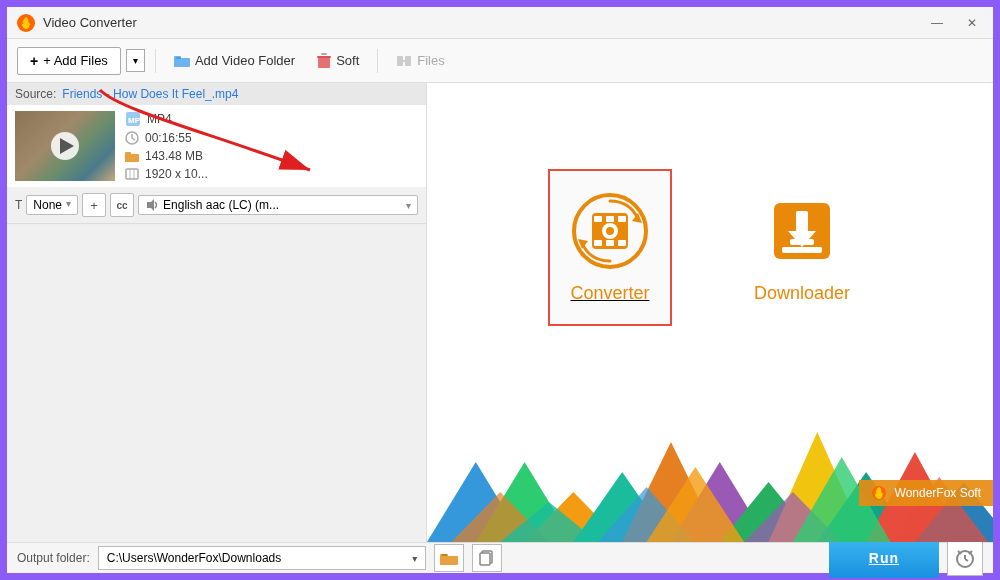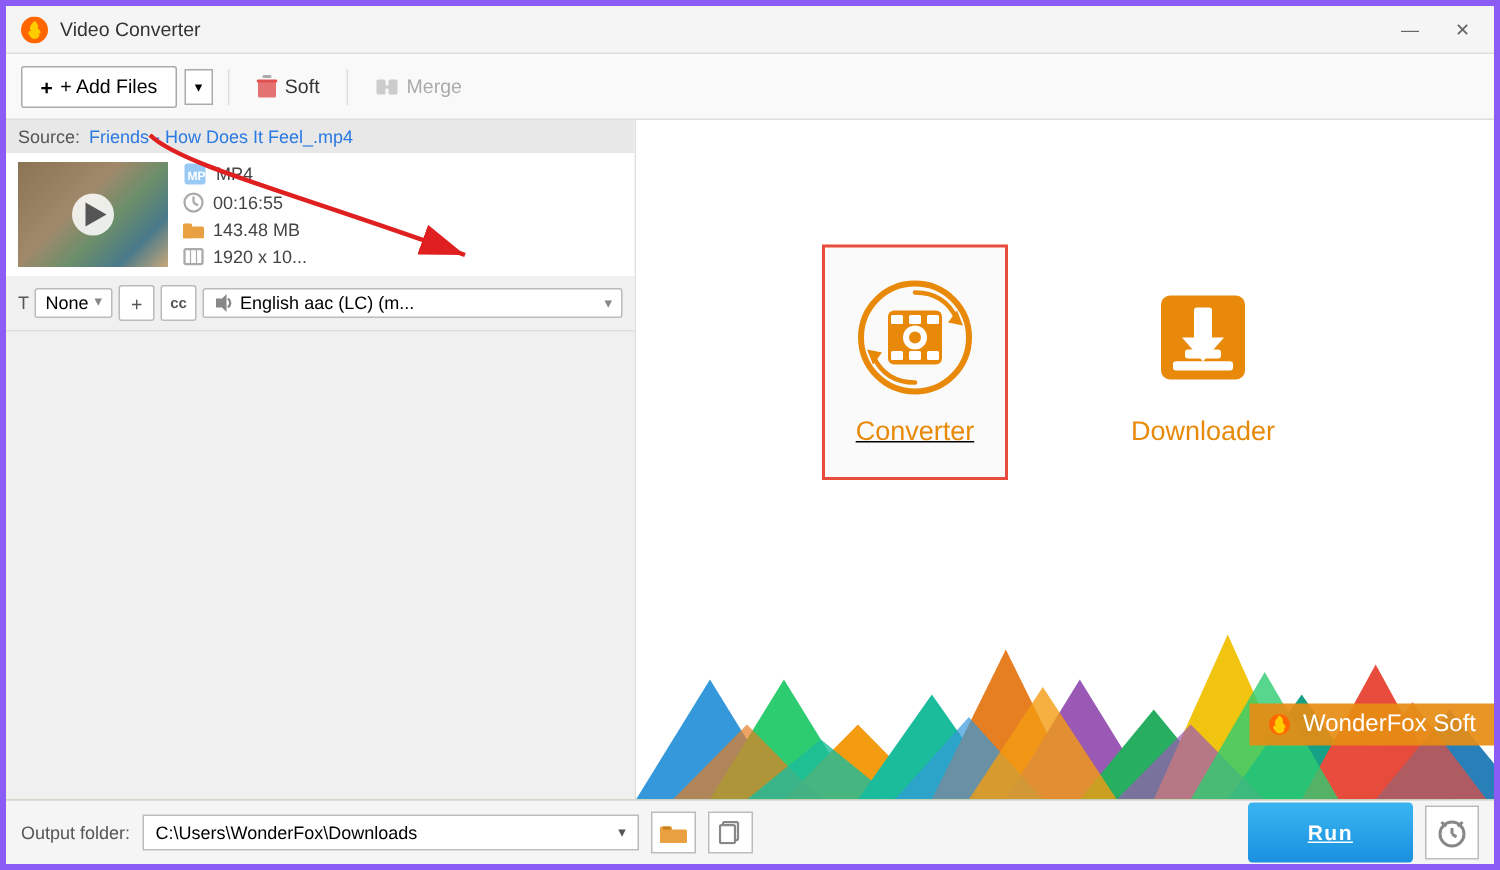--- a/index.html
+++ b/index.html
@@ -1,18 +1,18 @@
 <!DOCTYPE html>
 <html><head>
   <meta charset="utf-8">
   <style>
     * { box-sizing: border-box; margin: 0; padding: 0; }
     body { font-family: 'Segoe UI', Arial, sans-serif; font-size: 13px; background: #fff; width: 1000px; height: 580px; overflow: hidden; }
     
-    .window { width: 1000px; height: 580px; border: 4px solid #8b5cf6; display: flex; flex-direction: column; background: #4d7c0f; }
+    .window { width: 1000px; height: 580px; border: 7px solid #8b5cf6; display: flex; flex-direction: column; background: #0ea5e9; }
     
     
     .title-bar { background: #f5f5f5; padding: 6px 10px; display: flex; align-items: center; justify-content: space-between; border-bottom: 1px solid #ddd; height: 32px; }
     .title-bar-left { display: flex; align-items: center; gap: 8px; }
     .title-text { font-size: 13px; color: #333; }
     .title-bar-right { display: flex; align-items: center; gap: 12px; }
     .win-btn { color: #666; font-size: 12px; cursor: pointer; padding: 2px 6px; }
     
     
     .toolbar { background: #f9f9f9; border-bottom: 1px solid #ddd; padding: 6px 10px; display: flex; align-items: center; gap: 6px; height: 44px; }
@@ -54,21 +54,21 @@
     .feature-card.selected { border: 2px solid #e74c3c; background: #fafafa; text-decoration: underline; }
     .feature-card:not(.selected) { border: 2px solid transparent; }
     
     .feature-icon { width: 80px; height: 80px; display: flex; align-items: center; justify-content: center; }
     .feature-label { color: #e8890a; font-size: 18px; font-weight: 500; }
     
     
     .triangles-section { height: 130px; position: relative; overflow: hidden; }
     
     
-    .bottom-bar { background: #f5f5f5; border-top: 1px solid #ddd; padding: 8px 10px; display: flex; align-items: center; gap: 8px; height: 43px; }
+    .bottom-bar { background: #f5f5f5; border-top: 1px solid #ddd; padding: 8px 10px; display: flex; align-items: center; gap: 8px; height: 31px; }
     .output-label { font-size: 12px; color: #555; white-space: nowrap; }
     .output-path { flex: 1; border: 1px solid #bbb; background: #fff; padding: 4px 8px; font-size: 12px; display: flex; align-items: center; justify-content: space-between; cursor: pointer; }
     .path-arrow { font-size: 10px; color: #555; }
     .folder-btn { width: 30px; height: 28px; border: 1px solid #bbb; background: #fff; cursor: pointer; display: flex; align-items: center; justify-content: center; color: #888; }
     .copy-btn { width: 30px; height: 28px; border: 1px solid #bbb; background: #fff; cursor: pointer; display: flex; align-items: center; justify-content: center; color: #888; }
     .run-btn { background: linear-gradient(to bottom, #3ab5f0, #1a90e0); color: #fff; border: none; padding: 0 40px; height: 40px; font-size: 14px; font-weight: bold; cursor: pointer; border-radius: 3px; letter-spacing: 1px; text-decoration: underline; }
     .alarm-btn { width: 36px; height: 36px; border: 1px solid #bbb; background: #fff; cursor: pointer; display: flex; align-items: center; justify-content: center; font-size: 18px; }
   </style>
 </head>
 <body>
@@ -92,39 +92,47 @@
 
   <div class="toolbar">
     <button class="btn-add-files">
       <span style="font-weight:bold;font-size:14px;">+</span>
       <span style="font-weight:500;text-align:center;">+ Add Files</span>
     </button>
     <button class="dropdown-arrow">▾</button>
 
     <div class="toolbar-divider"></div>
 
+    <button class="btn-toolbar">
+      <svg width="16" height="14" viewBox="0 0 16 14">
+        <rect x="0" y="2" width="7" height="11" rx="1" fill="#6db3f2"></rect>
+        <rect x="0" y="4" width="16" height="9" rx="1" fill="#6db3f2"></rect>
+        <rect x="2" y="3" width="5" height="2" rx="1" fill="#4a9de0"></rect>
+      </svg>
+      <span>Add Video Folder</span>
+    </button>
 
     <button class="btn-toolbar">
       <svg width="14" height="16" viewBox="0 0 14 16">
         <rect x="1" y="4" width="12" height="11" rx="1" fill="#e05050" opacity="0.8"></rect>
         <rect x="0" y="3" width="14" height="2" rx="1" fill="#e05050"></rect>
         <rect x="4" y="0" width="6" height="2" rx="1" fill="#aaa"></rect>
       </svg>
       <span>Soft</span>
     </button>
 
     <div class="toolbar-divider"></div>
 
     <button class="btn-toolbar disabled">
       <svg width="16" height="14" viewBox="0 0 16 14">
         <rect x="1" y="2" width="6" height="10" rx="1" fill="#ccc"></rect>
         <rect x="9" y="2" width="6" height="10" rx="1" fill="#ccc"></rect>
         <rect x="6" y="6" width="4" height="2" fill="#ccc"></rect>
       </svg>
-      <span style="color:#aaa;">Merge</span>
+      <span style="color:#aaa;">Files</span>
     </button>
   </div>
 
   <div class="main-content">
 
     <div class="left-panel">
 
       <div class="file-item">
         <div class="file-header">
           <span style="color:#555;">Source:</span>
@@ -268,21 +276,21 @@
           <polygon points="375,130 425,45 475,130" fill="#2ecc71" opacity="0.8"></polygon>
           <polygon points="475,130 525,65 575,130" fill="#e74c3c" opacity="0.7"></polygon>
         </svg>
         
         
         <div style="position:absolute;bottom:36px;right:0;background:rgba(230,140,20,0.92);padding:5px 12px;display:flex;align-items:center;gap:8px;">
           <svg width="16" height="16" viewBox="0 0 16 16">
             <circle cx="8" cy="8" r="7" fill="#ff6600"></circle>
             <path d="M8 2 C5 5 4 7 6 9 C4 8 3 10 5 12 C6 14 8 14 8 14 C10 14 12 12 11 10 C13 11 12 8 10 7 C11 6 10 3 8 2Z" fill="#ffcc00"></path>
           </svg>
-          <span style="color:white;font-size:16px;font-weight:500;">WonderFox Soft</span>
+          <span style="color:white;font-size:12px;font-weight:500;">WonderFox Soft</span>
         </div>
         
         
       </div>
     </div>
   </div>
 
   <div class="bottom-bar">
     <span class="output-label">Output folder:</span>
     <div class="output-path" style="max-width:380px;">

